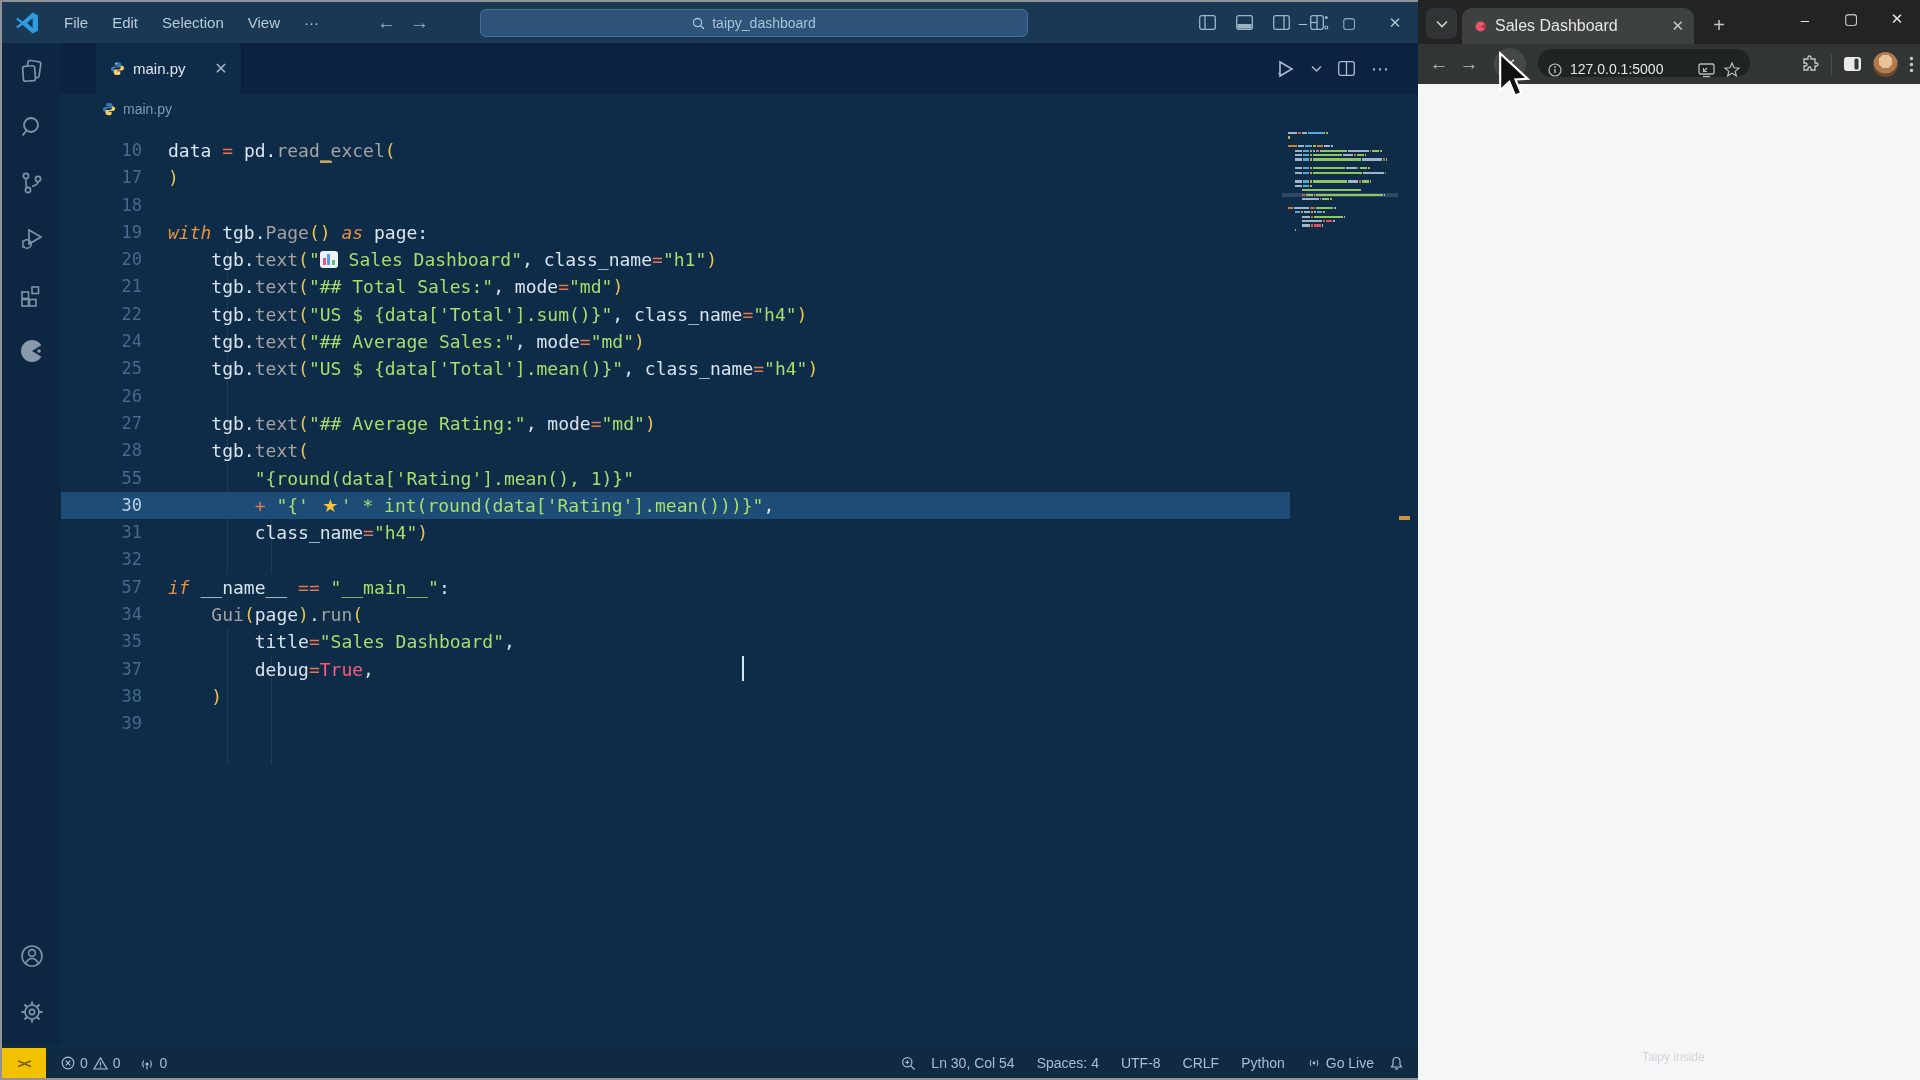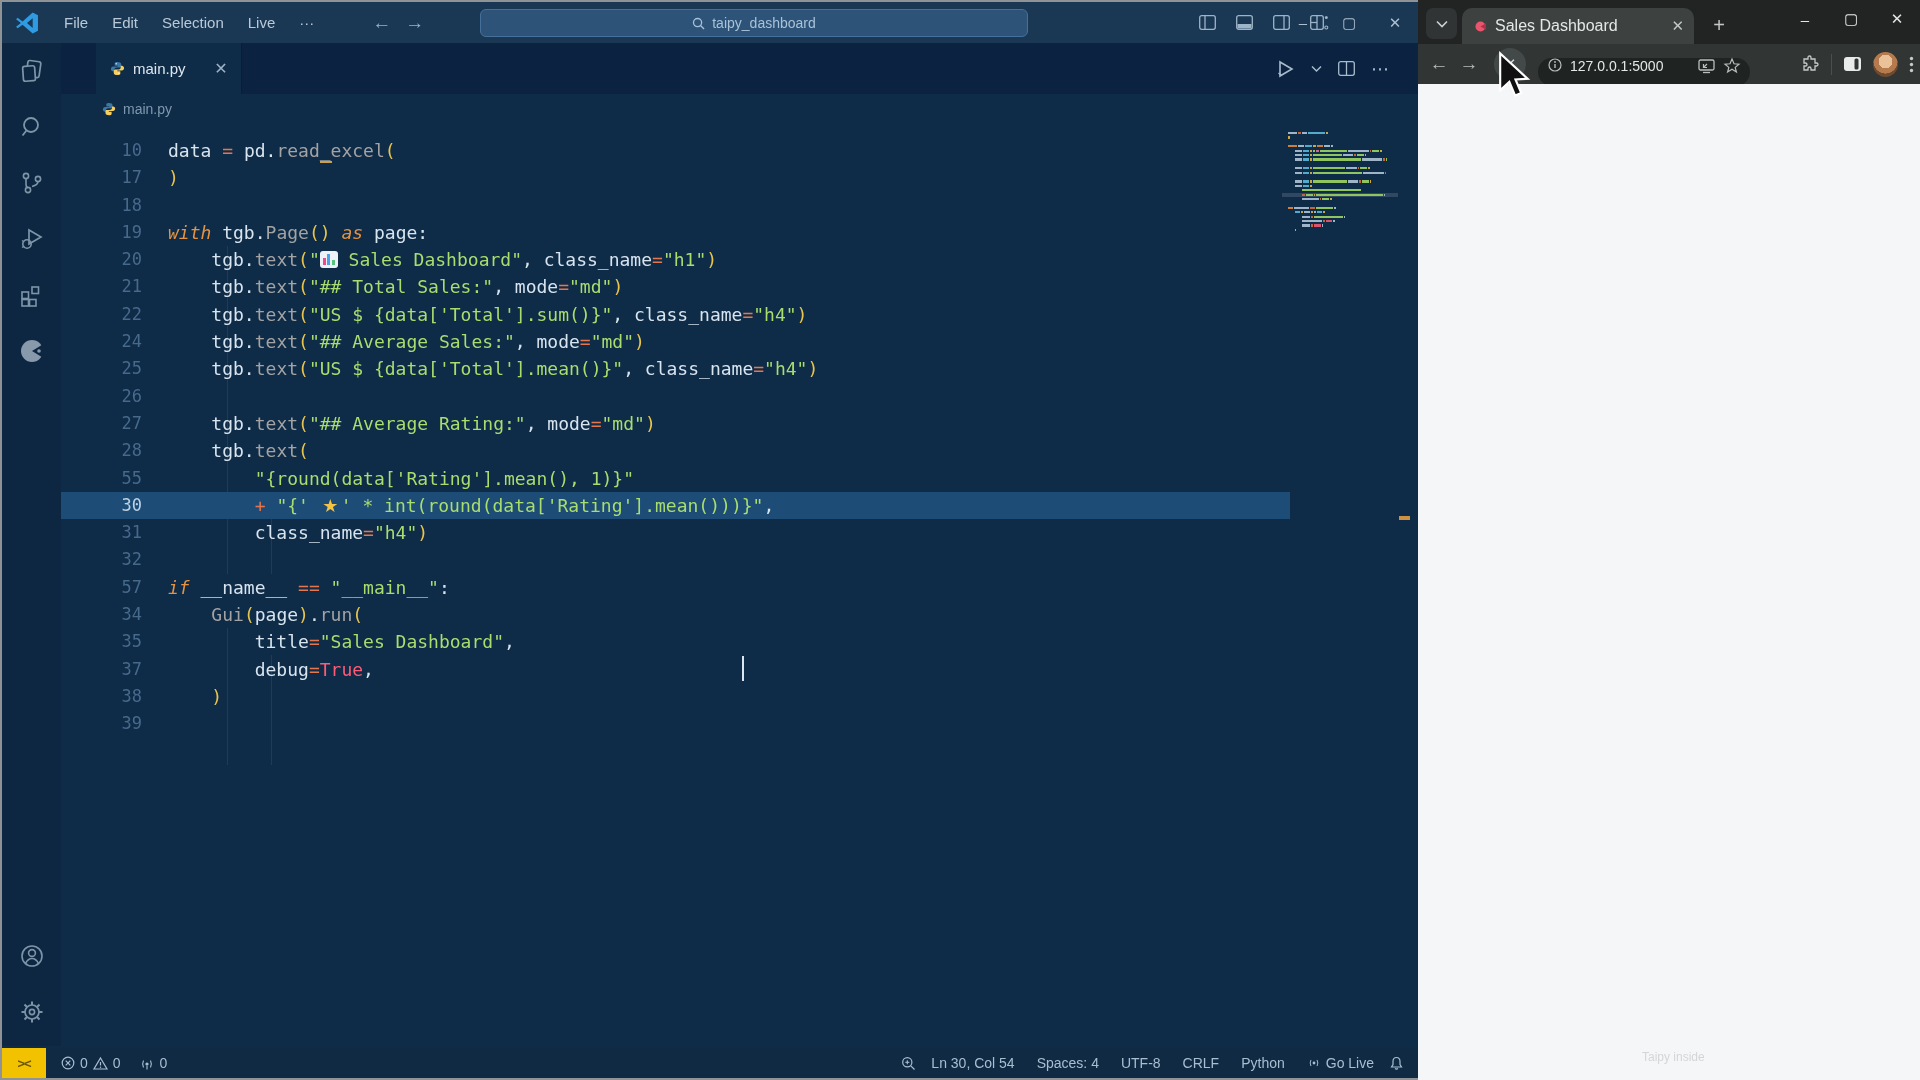--- a/index.html
+++ b/index.html
@@ -90,22 +90,22 @@
   .newtab{position:absolute;left:288px;top:12px;width:26px;height:26px;color:#c3c8c7;font-size:20px;
           display:flex;align-items:center;justify-content:center;}
   .bwinctrls{position:absolute;right:0;top:0;height:38px;display:flex;}
   .bwc{width:46px;height:38px;display:flex;align-items:center;justify-content:center;color:#e4e7e6;font-size:15px;}
   .btoolbar{position:absolute;left:0;top:44px;width:100%;height:40px;background:#313534;
             display:flex;align-items:center;}
   .bnav{color:#b9bfbe;font-size:19px;width:30px;text-align:center;}
   .stopbtn{position:absolute;left:76px;top:48px;width:32px;height:32px;border-radius:50%;
            background:#434848;display:flex;align-items:center;justify-content:center;
            color:#d5d9d8;font-size:15px;}
-  .urlpill{position:absolute;left:120px;top:58px;width:212px;height:28px;background:#1f2322;
-           border-radius:14px;display:flex;align-items:flex-start;padding:0 10px 0 10px;gap:8px;}
+  .urlpill{position:absolute;left:120px;top:49px;width:212px;height:28px;background:#1f2322;
+           border-radius:14px;display:flex;align-items:flex-end;padding:0 10px 0 10px;gap:8px;}
   .urltext{color:#e4e8e7;font-size:14px;white-space:nowrap;flex:1;}
   .pill-icons{display:flex;align-items:center;gap:9px;}
   .bt-right{position:absolute;right:6px;top:44px;height:40px;display:flex;align-items:center;gap:11px;}
   .bdivider{width:1px;height:21px;background:#4b504f;}
   .avatar{width:25px;height:25px;border-radius:50%;
           background:radial-gradient(circle at 50% 38%, #e9c29a 0 34%, #b57b4e 35% 60%, #6e4a2f 61% 100%);}
   .bcontent{position:absolute;left:0;top:84px;width:100%;bottom:0;background:#f5f6f7;}
   .watermark{position:absolute;left:224px;top:966px;color:#d3d6d9;font-size:12px;}
   .cursor{position:absolute;left:80px;top:52px;z-index:50;}
 
@@ -120,21 +120,21 @@
 
     <div class="titlebar">
       <svg class="vslogo" viewBox="0 0 32 32">
         <polygon points="23,3 10.5,14 4.5,9.5 2.5,11.5 8.5,16 2.5,20.5 4.5,22.5 10.5,18 23,29 29.5,25.5 29.5,6.5" fill="#2f9be3"></polygon>
         <polygon points="23,10 16,16 23,22" fill="#1a3854"></polygon>
       </svg>
       <div class="menus" id="menus">
           <span>File</span>
           <span>Edit</span>
           <span>Selection</span>
-          <span>Live</span>
+          <span>View</span>
           <span>···</span>
         </div>
       <div class="navarrows">
         <span>←</span>
         <span>→</span>
       </div>
       <div class="searchbox">
         <svg width="13" height="13" viewBox="0 0 14 14">
           <circle cx="6" cy="6" r="4.4" fill="none" stroke="#a9c2d8" stroke-width="1.4"></circle>
           <line x1="9.4" y1="9.4" x2="13" y2="13" stroke="#a9c2d8" stroke-width="1.4"></line>

